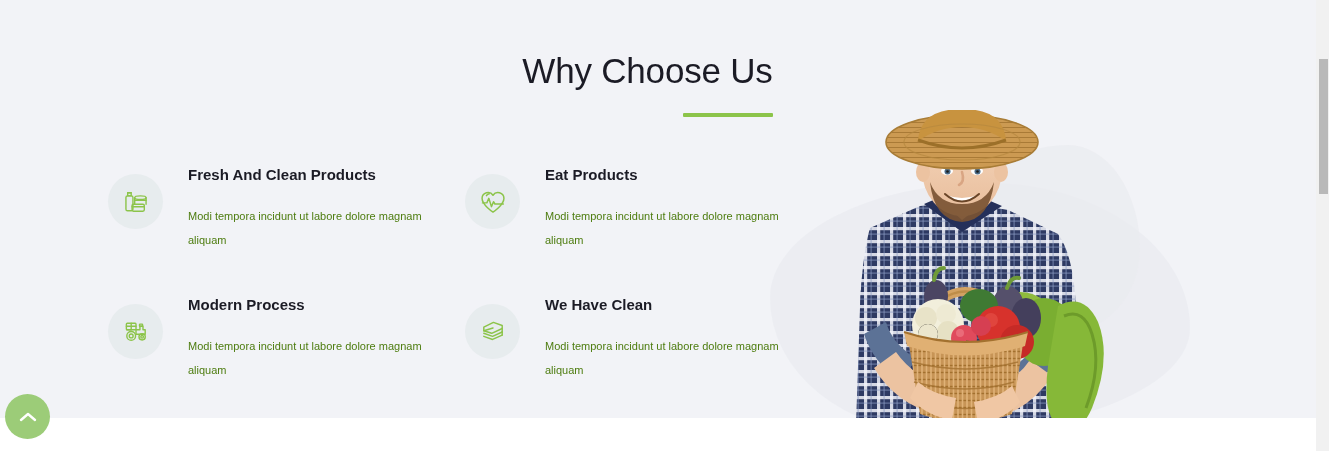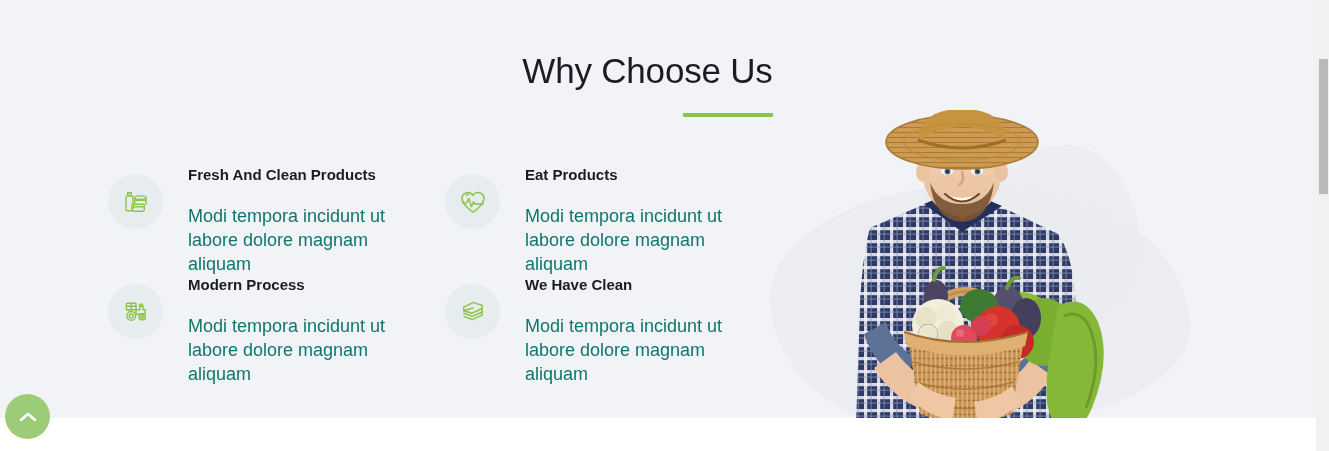--- a/index.html
+++ b/index.html
@@ -95,20 +95,21 @@
   .features {
     position: absolute;
     left: 108px;
     top: 160px;
     width: 680px;
     display: grid;
     grid-template-columns: 337px 337px;
     grid-template-rows: 110px 110px;
     column-gap: 0px;
     row-gap: 0px;
+    gap: 20px;
   }
 
   .feature {
     display: flex;
     align-items: flex-start;
     gap: 25px;
   }
 
   .feature-icon {
     flex: 0 0 auto;
@@ -128,22 +129,22 @@
   .feature-title {
     font-size: 15px;
     font-weight: bold;
     color: #1b1b25;
     line-height: 1.35;
     margin-bottom: 7px;
     white-space: nowrap;
   }
 
   .feature-desc {
-    font-size: 18px;
-    color: #0f766e;
+    font-size: 11px;
+    color: #4d7c0f;
     line-height: 24px;
     max-width: 245px;
     margin-top: 19px;
   }
 
   
   .photo {
     position: absolute;
     left: 812px;
     top: 105px;

